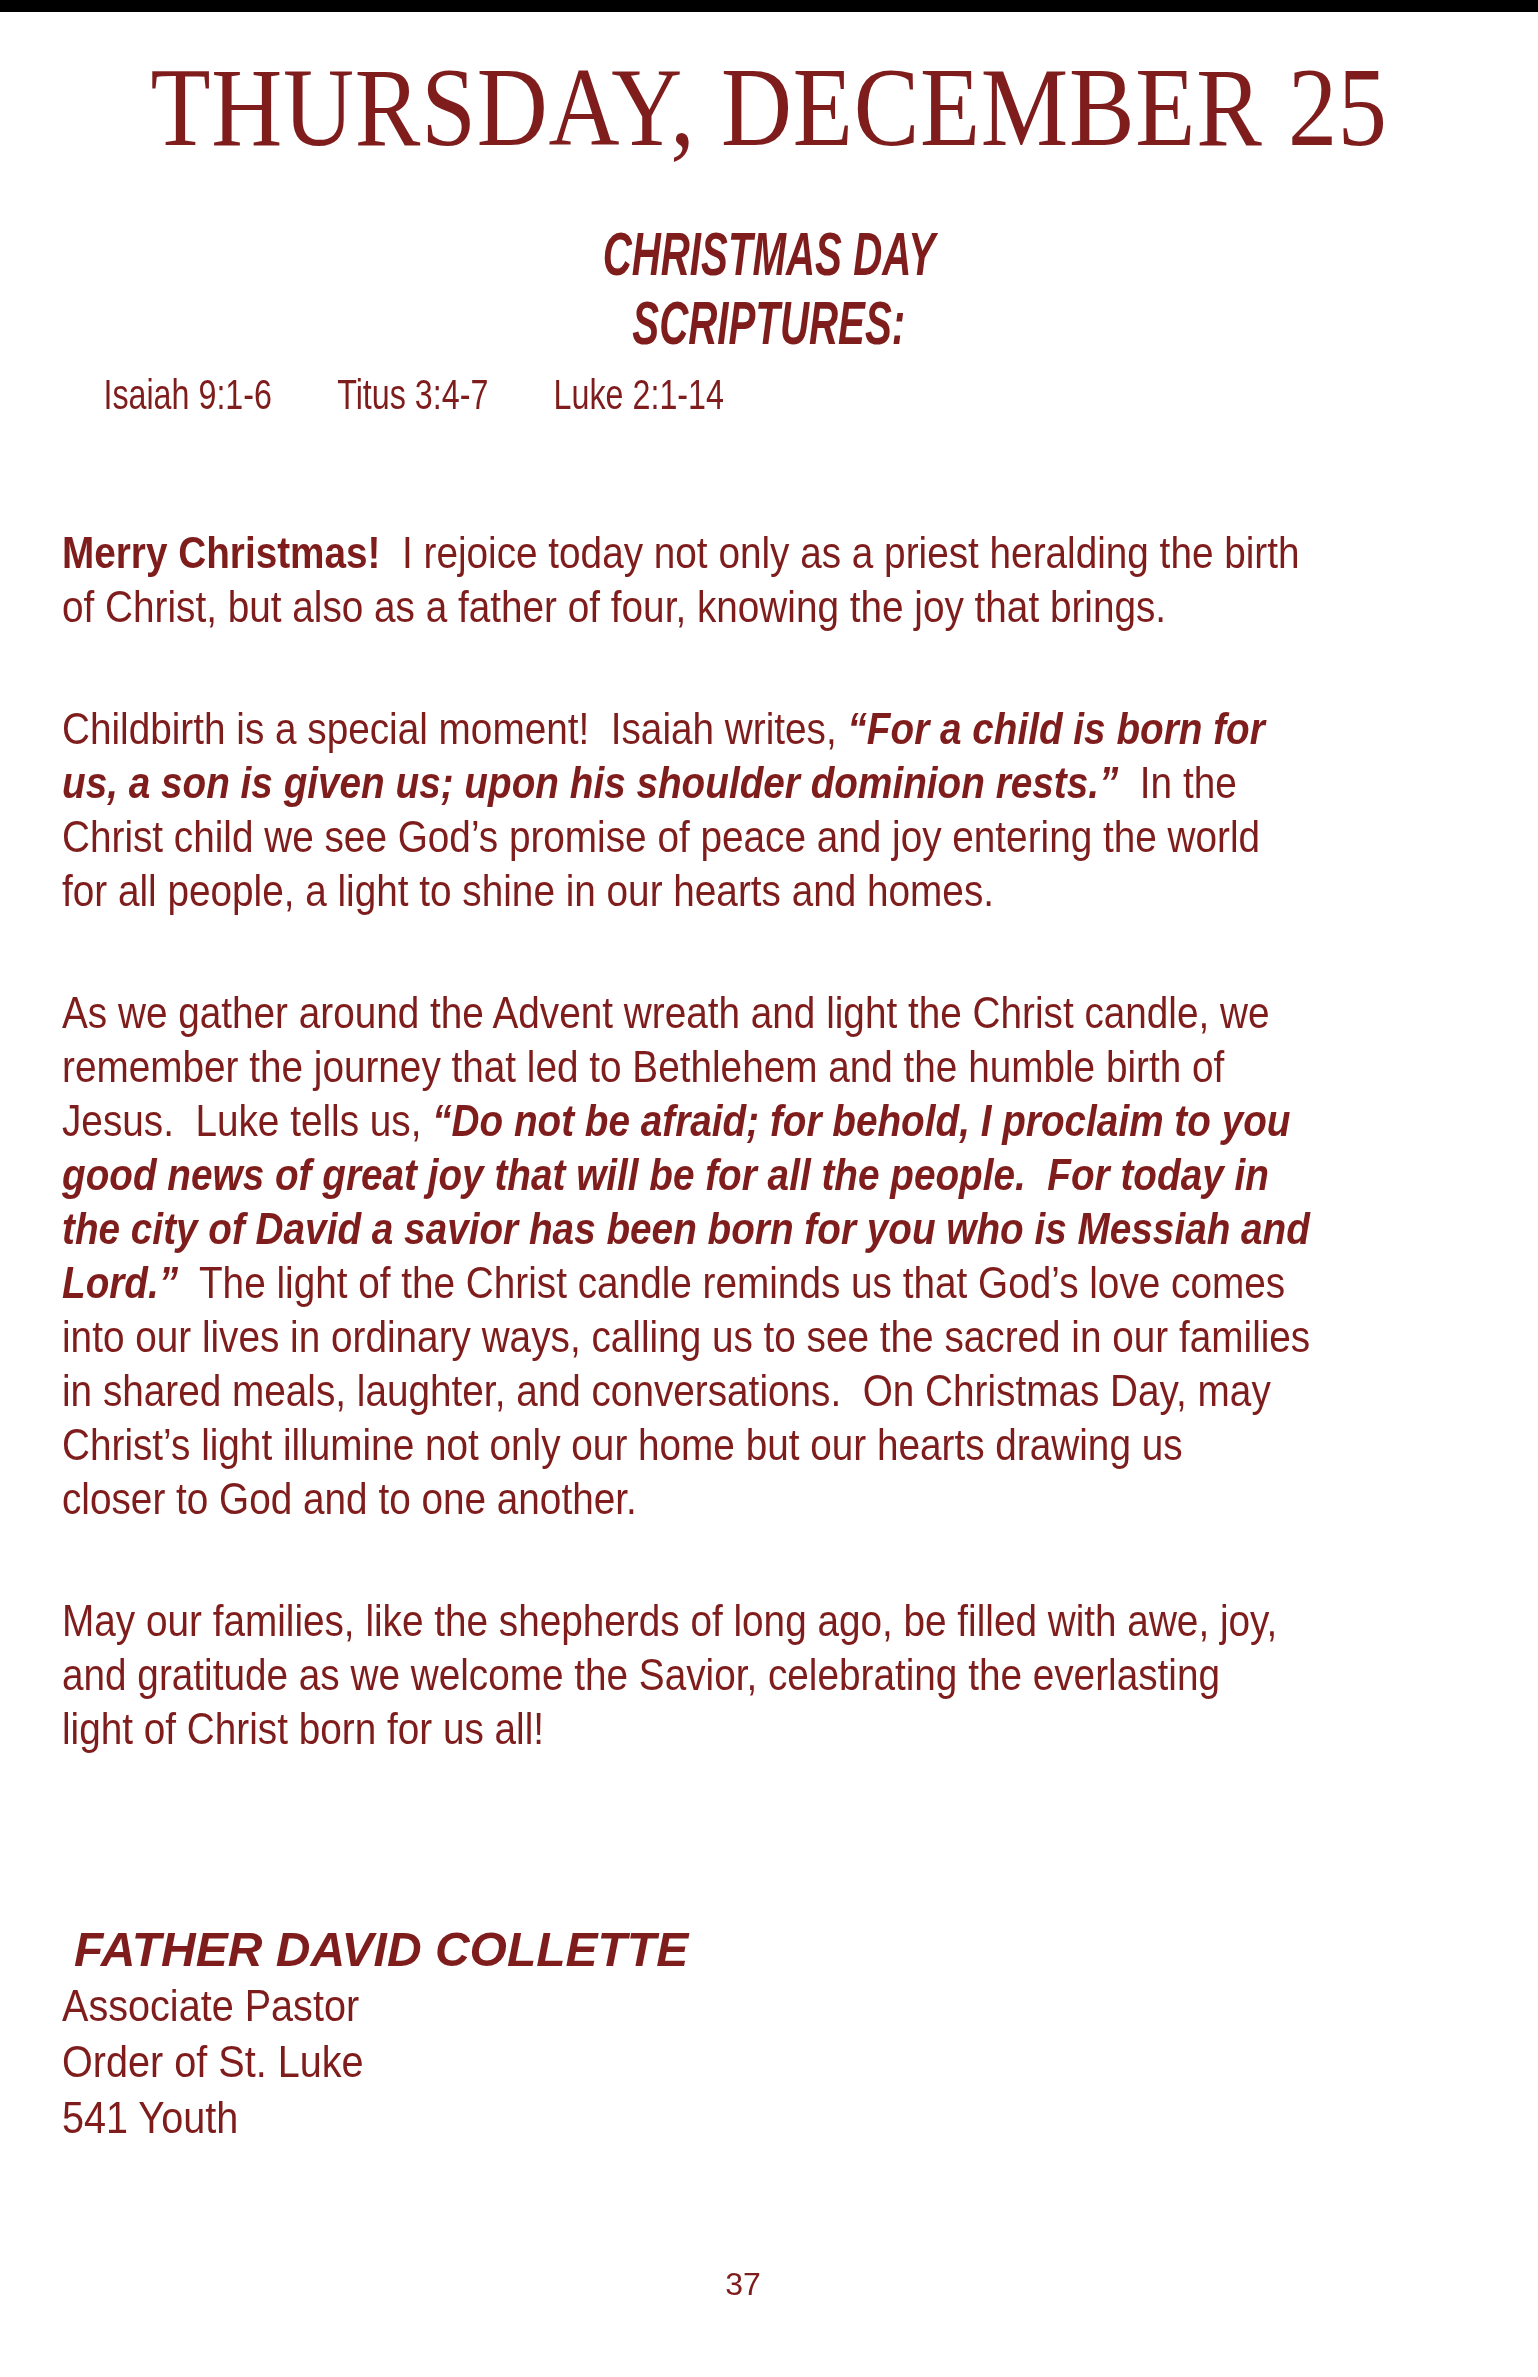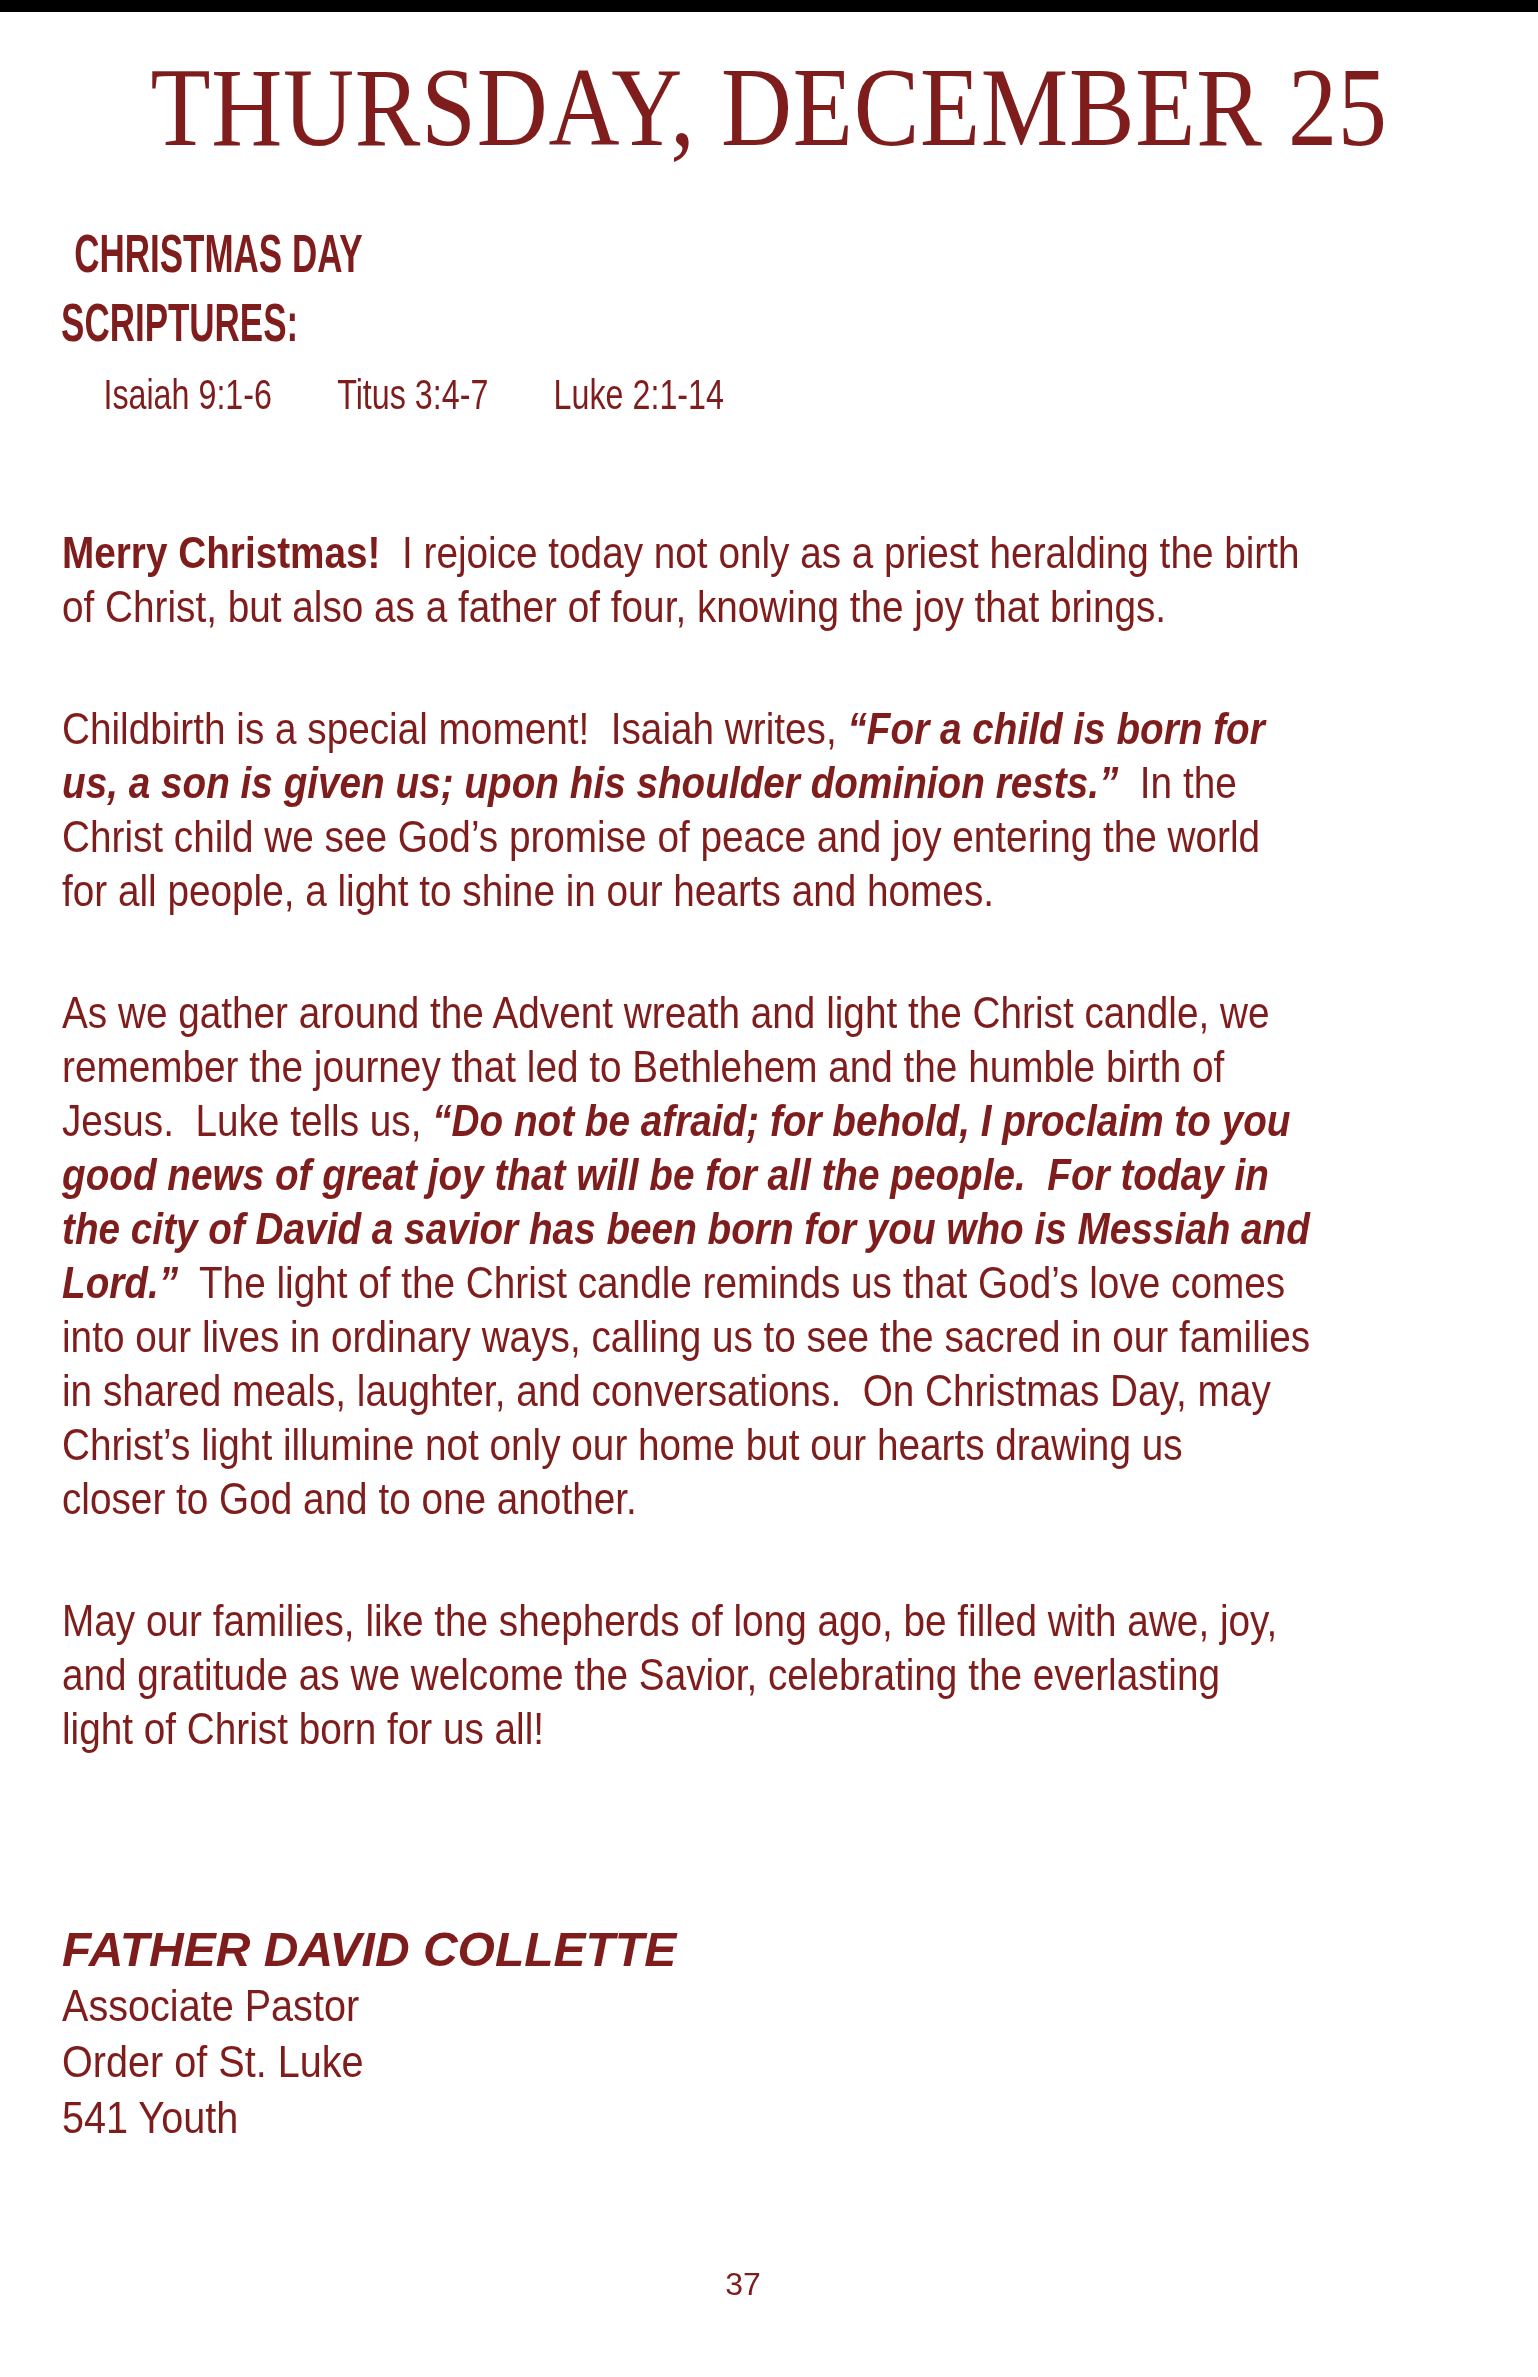--- a/index.html
+++ b/index.html
@@ -32,25 +32,26 @@
   .page-title .squeeze {
     display: inline-block;
     transform: scaleX(0.87);
     transform-origin: center top;
     letter-spacing: 0.9px;
   }
   .subhead {
     position: absolute;
     left: 0;
     width: 100%;
-    text-align: left;
+    text-align: center;
     font-weight: bold;
-    font-size: 53px;
+    font-size: 61px;
     line-height: 58px;
     white-space: nowrap;
+    font-style: italic;
   }
   .subhead .squeeze {
     display: inline-block;
     transform: scaleX(0.66);
     transform-origin: center top;
   }
   #subhead-day { top: 225px; }
   #subhead-scriptures { top: 294px; }
   .refs {
     position: absolute;
@@ -75,21 +76,21 @@
     font-size: 44px;
     line-height: 54px;
   }
   .para + .para { margin-top: 68px; }
   .body-line { white-space: pre; }
   .run-r { font-weight: normal; font-style: normal; }
   .run-b { font-weight: bold; font-style: normal; }
   .run-bi { font-weight: bold; font-style: italic; }
   .signature-name {
     position: absolute;
-    left: 62px; top: 1922px;
+    left: 74px; top: 1922px;
     font-size: 48px;
     line-height: 56px;
     font-weight: 600;
     font-style: italic;
     white-space: nowrap;
   }
   .signature-lines {
     position: absolute;
     left: 62px; top: 1978px;
     width: 932px;

